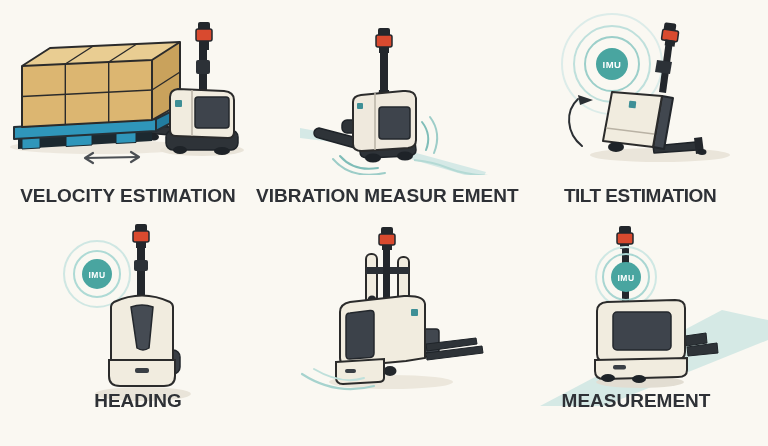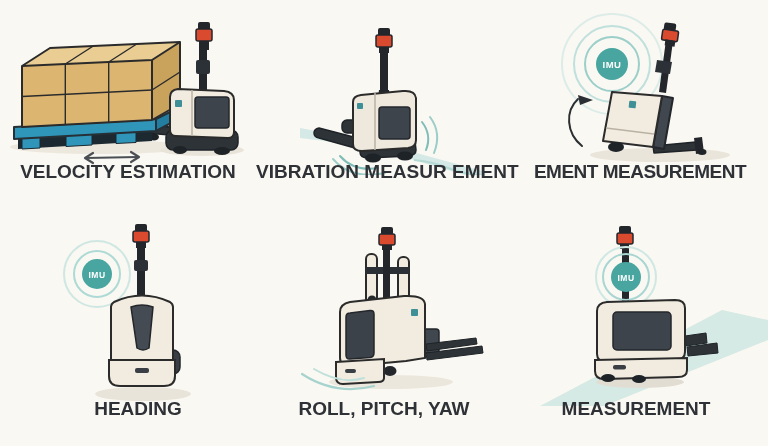--- a/index.html
+++ b/index.html
@@ -1,22 +1,22 @@
 <!DOCTYPE html>
 <html><head>
 <meta charset="utf-8">
 <style>
   html,body{margin:0;padding:0;}
   body{width:768px;height:446px;background:#faf8f2;font-family:"Liberation Sans",sans-serif;overflow:hidden;}
   .grid{display:grid;grid-template-columns:256px 256px 256px;grid-template-rows:210px 236px;width:768px;height:446px;}
   .cell{position:relative;}
   .art{position:absolute;top:0;left:0;}
   .label{position:absolute;left:0;width:100%;text-align:center;font-weight:700;font-size:19px;line-height:20px;color:#2e3136;letter-spacing:0px;white-space:nowrap;}
-  .row-top .label{bottom:28px;}
-  .row-bottom .label{bottom:27px;}
+  .row-top .label{bottom:4px;}
+  .row-bottom .label{bottom:35px;}
   .cell-tilt .label{letter-spacing:-0.5px;}
   .cell-heading .label{transform:translateX(10px);}
   .cell-nav .label{transform:translateX(-4px);}
 </style>
 </head>
 <body>
 
 <div class="grid">
 
   <figure class="cell row-top" style="margin:0">
@@ -137,21 +137,21 @@
         <polygon points="141,146 184,142 185,150 142,153" fill="#2e3338" stroke="#1e2328" stroke-width="1.5" stroke-linejoin="round"></polygon>
         <polygon points="182,138 190,137 192,153 184,154" fill="#23272c"></polygon>
         <ellipse cx="190" cy="152" rx="4.5" ry="3" fill="#1e2328"></ellipse>
         <polygon points="150,96 161,98 152,149 141,147" fill="#41474f" stroke="#23272c" stroke-width="2" stroke-linejoin="round"></polygon>
         <path d="M100,92 L150,96 L141,147 L91,141 Z" fill="#f1ecdf" stroke="#2b2b2b" stroke-width="2" stroke-linejoin="round"></path>
         <line x1="94" y1="128" x2="142" y2="134" stroke="#b9b2a4" stroke-width="1.5"></line>
         <rect x="117" y="101" width="7" height="7" rx="1" fill="#3e8f96" transform="rotate(6 120 104)"></rect>
         <ellipse cx="104" cy="147" rx="8" ry="5" fill="#1e2328"></ellipse>
       </g>
     </svg>
-    <figcaption class="label">EMENT MEASUREMENT</figcaption>
+    <figcaption class="label">TILT ESTIMATION</figcaption>
   </figure>
 
   <figure class="cell row-bottom cell-heading" style="margin:0">
     <svg class="art" width="256" height="196" viewBox="0 0 256 196">
       <ellipse cx="143" cy="184" rx="48" ry="7" fill="#e9e4d9"></ellipse>
       <g>
         <circle cx="97" cy="64" r="33" stroke="#cfe7e3" stroke-width="2" fill="none"></circle>
         <circle cx="97" cy="64" r="23" stroke="#aedad5" stroke-width="2" fill="none"></circle>
         <circle cx="97" cy="64" r="15" fill="#49a5a0"></circle>
         <text x="97" y="67.5" font-size="8.5" font-weight="bold" fill="#ffffff" text-anchor="middle" letter-spacing="0.5">IMU</text>
@@ -198,21 +198,20 @@
         <path d="M90,107 Q90,103 94,103 L114,100.5 Q118,100 118,104 L118,143 Q118,147 114,147.5 L94,149 Q90,149.5 90,145 Z" fill="#3c424a" stroke="#23272c" stroke-width="1.5"></path>
         <rect x="155" y="99" width="7" height="7" rx="1" fill="#3e8f96"></rect>
         <path d="M80,152 L128,149 L128,168 Q128,172 122,172 L87,174 Q80,174 80,167 Z" fill="#f1ecdf" stroke="#2b2b2b" stroke-width="2"></path>
         <rect x="89" y="159" width="11" height="4" rx="2" fill="#3a3f45"></rect>
       </g>
       <g fill="none" stroke-linecap="round">
         <path d="M46,164 Q80,186 118,176" stroke="#a6d3ce" stroke-width="2.2"></path>
         <path d="M58,159 Q85,175 108,168" stroke="#bfe0db" stroke-width="2"></path>
       </g>
     </svg>
-    <figcaption class="label">ROLL, PITCH, YAW</figcaption>
   </figure>
 
   <figure class="cell row-bottom cell-nav" style="margin:0">
     <svg class="art" width="256" height="196" viewBox="0 0 256 196">
       <polygon points="28,196 210,100 256,110 256,130 92,196" fill="#d5e9e5"></polygon>
       <ellipse cx="128" cy="172" rx="44" ry="6" fill="#e2ddd2"></ellipse>
       <g>
         <rect x="110" y="34" width="7" height="58" fill="#23272c"></rect>
         <g>
           <rect x="107" y="16" width="12" height="8" rx="2" fill="#23272c"></rect>

